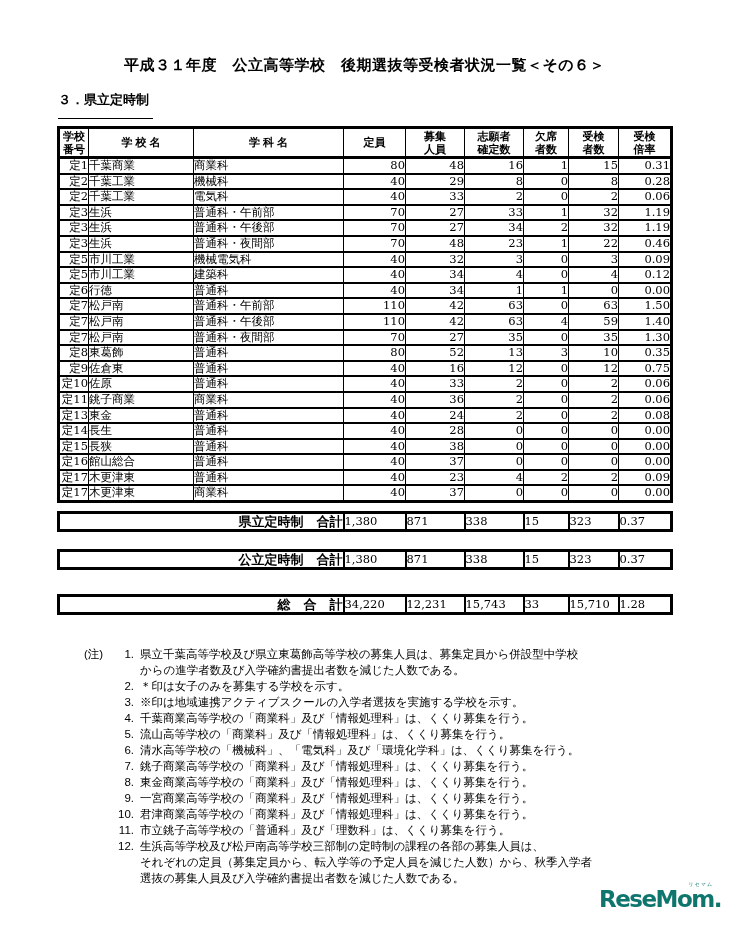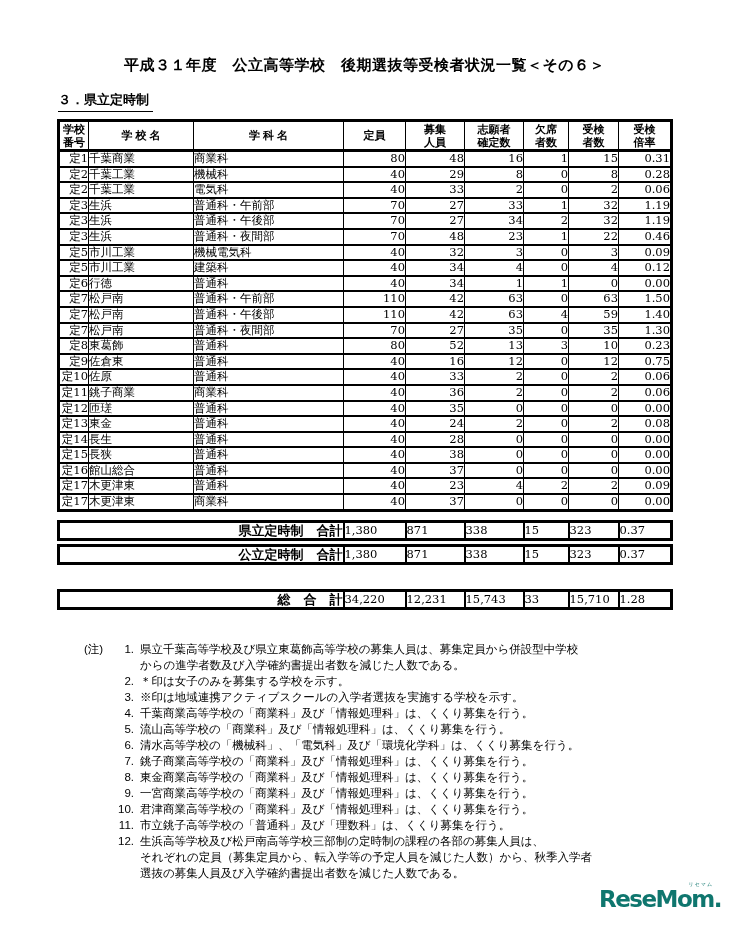--- a/index.html
+++ b/index.html
@@ -18,21 +18,21 @@
     font-size:15px;
     font-weight:bold;
     letter-spacing:0.5px;
   }
   .section-heading {
     margin:16px 0 0 58px;
     display:inline-block;
     font-size:13px;
     font-weight:bold;
     border-bottom:1.5px solid #000;
-    padding-bottom:2px;
+    padding-bottom:9px;
     padding-right:4px;
   }
   
   table.main {
     margin:7px 0 8px 57px;
     width:613px;
     border-collapse:collapse;
     table-layout:fixed;
     border:3px solid #000;
   }
@@ -88,21 +88,21 @@
     white-space:nowrap;
   }
   td.sum-val {
     font-family:"DejaVu Serif", serif;
     font-size:11.5px;
     text-align:left;
     padding-right:7px;
     white-space:nowrap;
   }
   .gap1 { }
-  .gap2 { margin-top:3px;padding-left:8px; }
+  .gap2 { margin-top:17px;padding-left:8px; }
   .gap3 { margin-top:24px;border-radius:10px; }
   
   .notes {
     margin:31px 0 0 84px;
     display:flex;
     align-items:flex-start;
     font-size:11.5px;
     line-height:16px;
   }
   .notes-label { flex:0 0 34px; white-space:nowrap; }
@@ -322,21 +322,21 @@
 
         <tr>
           <td class="c0">定8</td>
           <td class="c1">東葛飾</td>
           <td class="c2">普通科</td>
           <td class="c3">80</td>
           <td class="c4">52</td>
           <td class="c5">13</td>
           <td class="c6">3</td>
           <td class="c7">10</td>
-          <td class="c8">0.23</td>
+          <td class="c8">0.35</td>
         </tr>
 
         <tr>
           <td class="c0">定9</td>
           <td class="c1">佐倉東</td>
           <td class="c2">普通科</td>
           <td class="c3">40</td>
           <td class="c4">16</td>
           <td class="c5">12</td>
           <td class="c6">0</td>
@@ -361,31 +361,20 @@
           <td class="c1">銚子商業</td>
           <td class="c2">商業科</td>
           <td class="c3">40</td>
           <td class="c4">36</td>
           <td class="c5">2</td>
           <td class="c6">0</td>
           <td class="c7">2</td>
           <td class="c8">0.06</td>
         </tr>
 
-        <tr>
-          <td class="c0">定12</td>
-          <td class="c1">匝瑳</td>
-          <td class="c2">普通科</td>
-          <td class="c3">40</td>
-          <td class="c4">35</td>
-          <td class="c5">0</td>
-          <td class="c6">0</td>
-          <td class="c7">0</td>
-          <td class="c8">0.00</td>
-        </tr>
 
         <tr>
           <td class="c0">定13</td>
           <td class="c1">東金</td>
           <td class="c2">普通科</td>
           <td class="c3">40</td>
           <td class="c4">24</td>
           <td class="c5">2</td>
           <td class="c6">0</td>
           <td class="c7">2</td>

